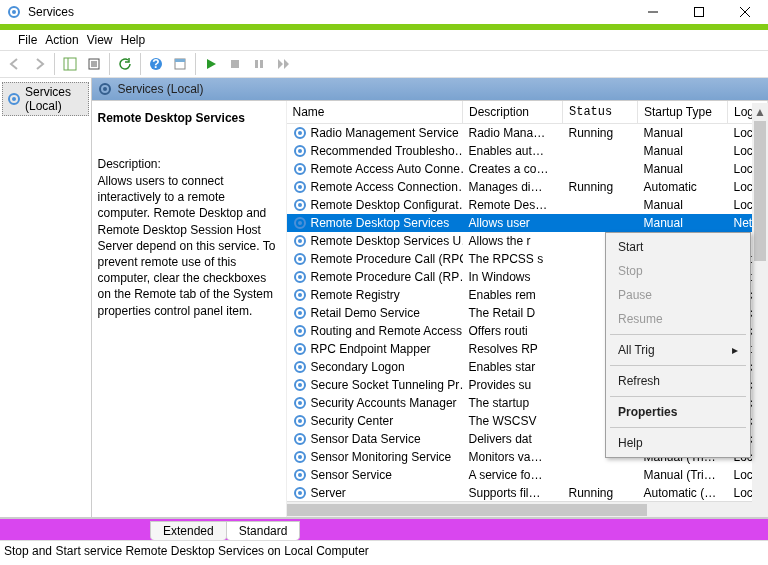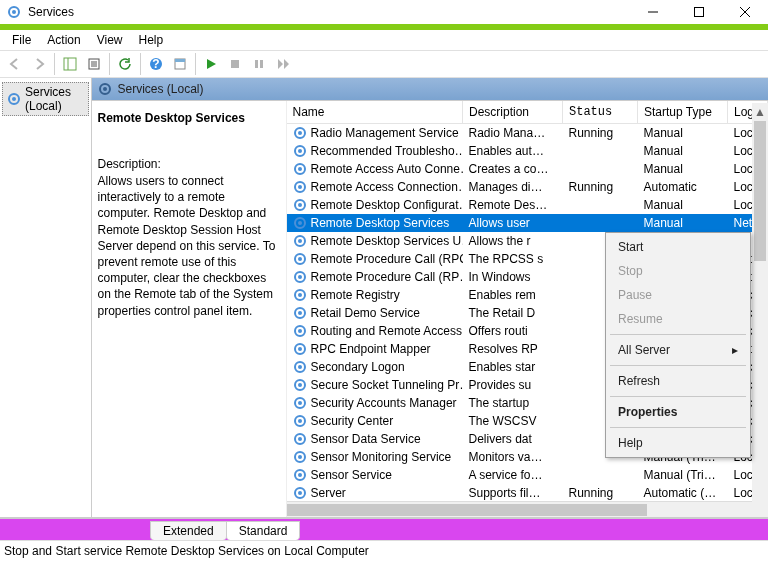--- a/index.html
+++ b/index.html
@@ -6,21 +6,21 @@
   body { background: #fff; width: 768px; height: 565px; overflow: hidden; position: relative; }
 
   
   .titlebar { height: 30px; display: flex; align-items: center; padding-left: 6px; border-bottom: 6px solid #84cc16; }
   .titlebar .app-icon { width: 16px; height: 16px; margin-right: 6px; display:flex; align-items:center; justify-content:center; }
   .titlebar .title { flex: 1; }
   .win-btns { display: flex; }
   .win-btn { width: 46px; height: 30px; display: flex; align-items: center; justify-content: center; color:#333; }
 
   
-  .menubar { height: 20px; display: flex; align-items: center; padding: 0 10px; gap: 12px; }
+  .menubar { height: 20px; display: flex; align-items: center; padding: 0 16px; gap: 4px; }
   .menubar span { padding: 2px 2px; }
 
   
   .toolbar { height: 28px; border-top:1px solid #e0e0e0; border-bottom:1px solid #e0e0e0; display:flex; align-items:center; padding:0 4px; gap:2px; }
   .tbtn { width:22px; height:22px; display:flex; align-items:center; justify-content:center; border:1px solid transparent; color:#444; }
   .tbtn.disabled { opacity:.4; }
   .tsep { width:1px; height:22px; background:#d0d0d0; margin:0 2px; }
 
   
   .body { display:flex; height: 440px; border-bottom:1px solid #ccc;}
@@ -555,21 +555,21 @@
 
 <div class="statusbar">Stop and Start service Remote Desktop Services on Local Computer</div>
 
 <div class="ctxmenu">
   <div class="mi">Start</div>
   <div class="mi disabled">Stop</div>
   <div class="mi disabled">Pause</div>
   <div class="mi disabled">Resume</div>
   <div class="msep"></div>
   <div class="mi">
-      <span>All Server</span>
+      <span>All Trig</span>
       <span>▸</span>
     </div>
   <div class="msep"></div>
   <div class="mi">Refresh</div>
   <div class="msep"></div>
   <div class="mi bold">Properties</div>
   <div class="msep"></div>
   <div class="mi">Help</div>
 </div>
 

